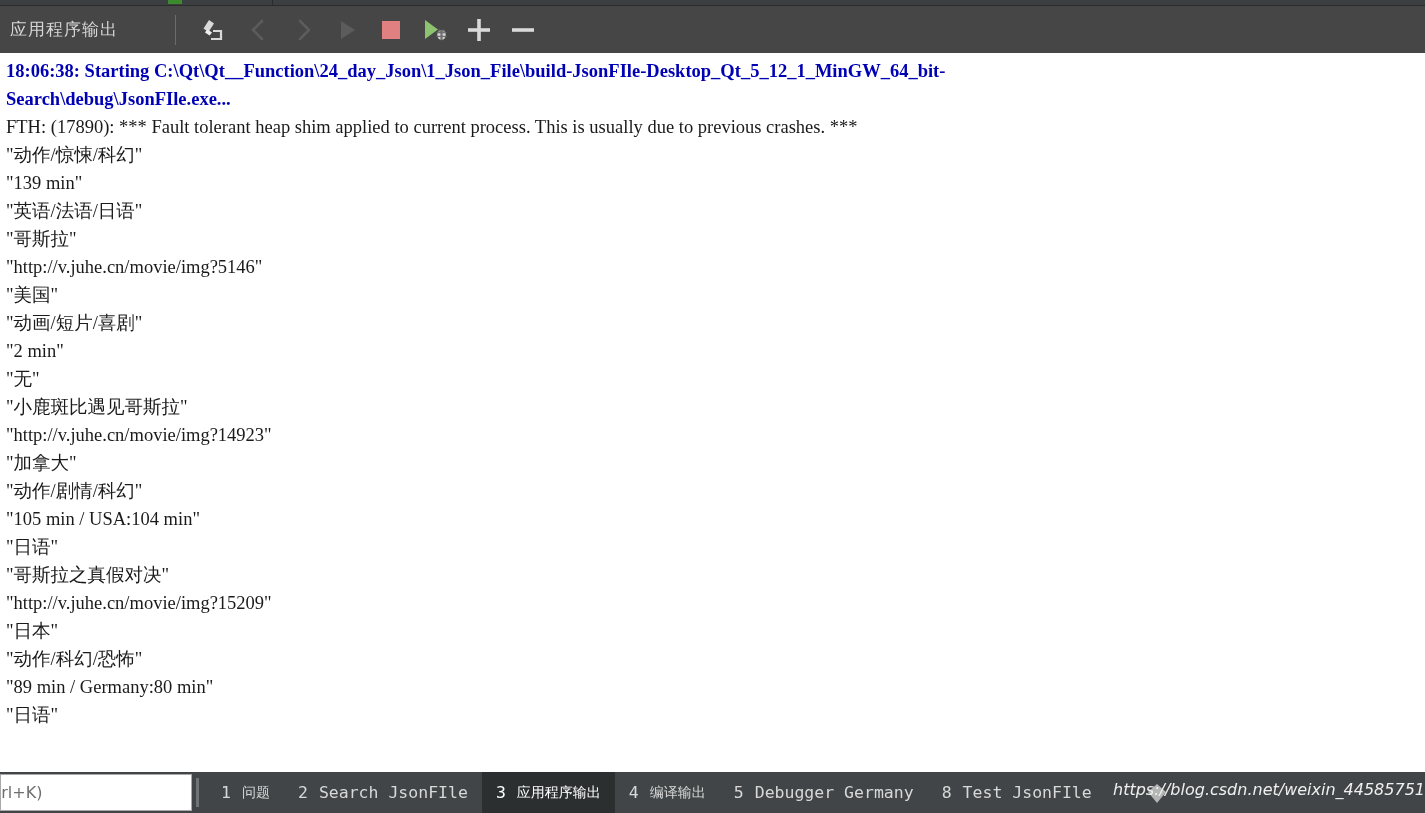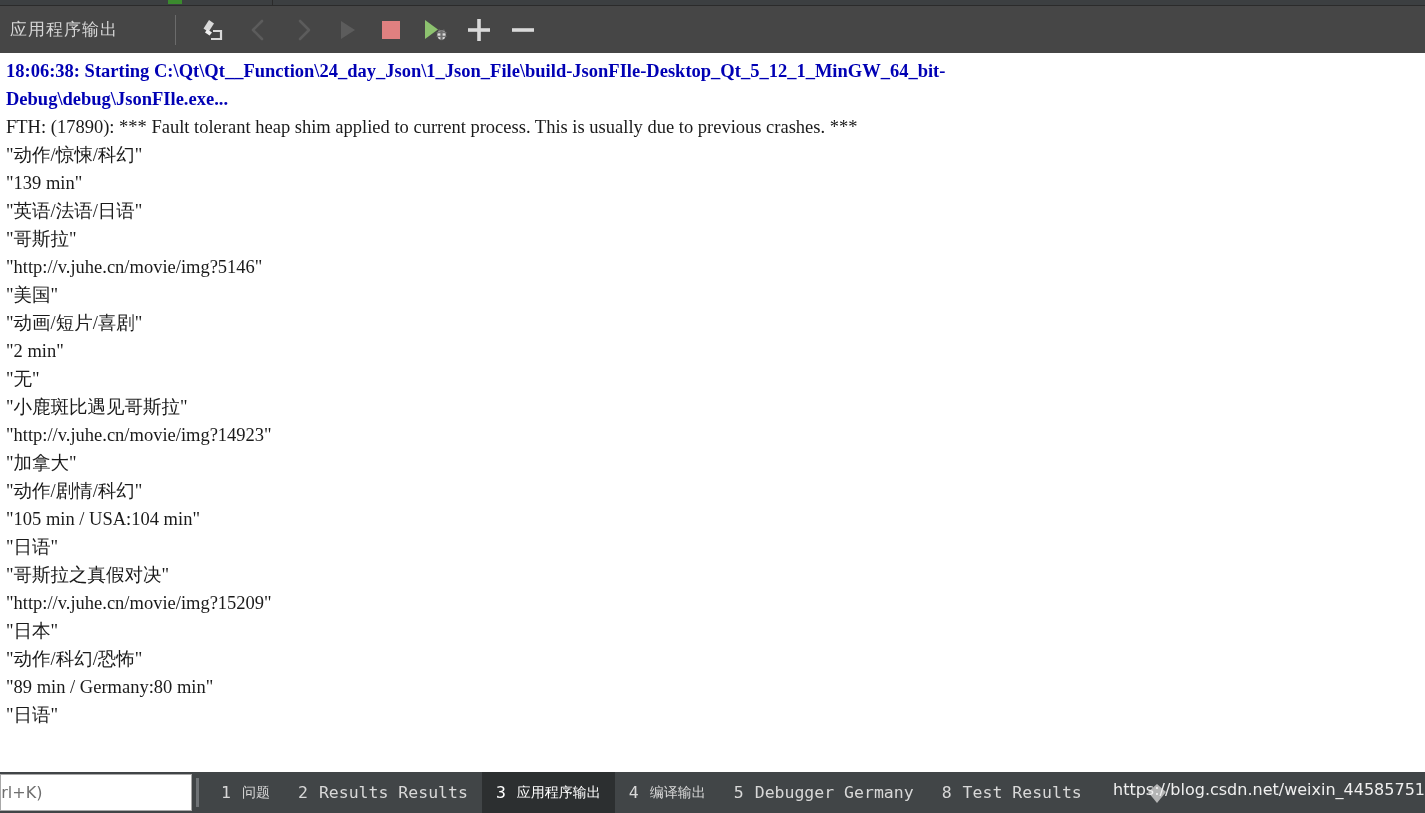--- a/index.html
+++ b/index.html
@@ -208,20 +208,21 @@
 
   .watermark {
     position: absolute;
     right: 0px;
     bottom: 14px;
     font-family: "DejaVu Sans", sans-serif;
     font-size: 16px;
     color: #efefef;
     white-space: nowrap;
     pointer-events: none;
+    font-style: italic;
   }
   .wm-diamond {
     position: absolute;
     right: 259px;
     bottom: 10px;
     width: 0; height: 0;
     border-left: 9px solid transparent;
     border-right: 9px solid transparent;
     border-top: 11px solid #c9c9c9;
     opacity: 0.85;
@@ -312,21 +313,21 @@
       </svg>
     </div>
 
     <div class="toolbar-right-fill"></div>
   </div>
 
 
   <div class="output-pane">
     <div id="out-lines">
         <div class="out-line start">18:06:38: Starting C:\Qt\Qt__Function\24_day_Json\1_Json_File\build-JsonFIle-Desktop_Qt_5_12_1_MinGW_64_bit-</div>
-        <div class="out-line start">Debug\debug\JsonFIle.exe...</div>
+        <div class="out-line start">Search\debug\JsonFIle.exe...</div>
         <div class="out-line">FTH: (17890): *** Fault tolerant heap shim applied to current process. This is usually due to previous crashes. ***</div>
         <div class="out-line">"动作/惊悚/科幻"</div>
         <div class="out-line">"139 min"</div>
         <div class="out-line">"英语/法语/日语"</div>
         <div class="out-line">"哥斯拉"</div>
         <div class="out-line">"http://v.juhe.cn/movie/img?5146"</div>
         <div class="out-line">"美国"</div>
         <div class="out-line">"动画/短片/喜剧"</div>
         <div class="out-line">"2 min"</div>
         <div class="out-line">"无"</div>
@@ -350,37 +351,37 @@
       <span class="locator-text">trl+K)</span>
     </div>
     <div class="bottom-sep"></div>
     <div class="bottom-tabs" id="bottom-tabs">
         <div class="btab">
           <span class="bnum">1</span>
           <span class="blabel-cn">问题</span>
         </div>
         <div class="btab">
           <span class="bnum">2</span>
-          <span class="blabel">Results Results</span>
+          <span class="blabel">Search JsonFIle</span>
         </div>
         <div class="btab active">
           <span class="bnum">3</span>
           <span class="blabel-cn">应用程序输出</span>
         </div>
         <div class="btab">
           <span class="bnum">4</span>
           <span class="blabel-cn">编译输出</span>
         </div>
         <div class="btab">
           <span class="bnum">5</span>
           <span class="blabel">Debugger Germany</span>
         </div>
         <div class="btab">
           <span class="bnum">8</span>
-          <span class="blabel">Test Results</span>
+          <span class="blabel">Test JsonFIle</span>
         </div>
       </div>
 
     <div class="wm-diamond2"></div>
     <div class="wm-diamond"></div>
     <div class="watermark">https://blog.csdn.net/weixin_44585751</div>
   </div>
 
 </div>
 

